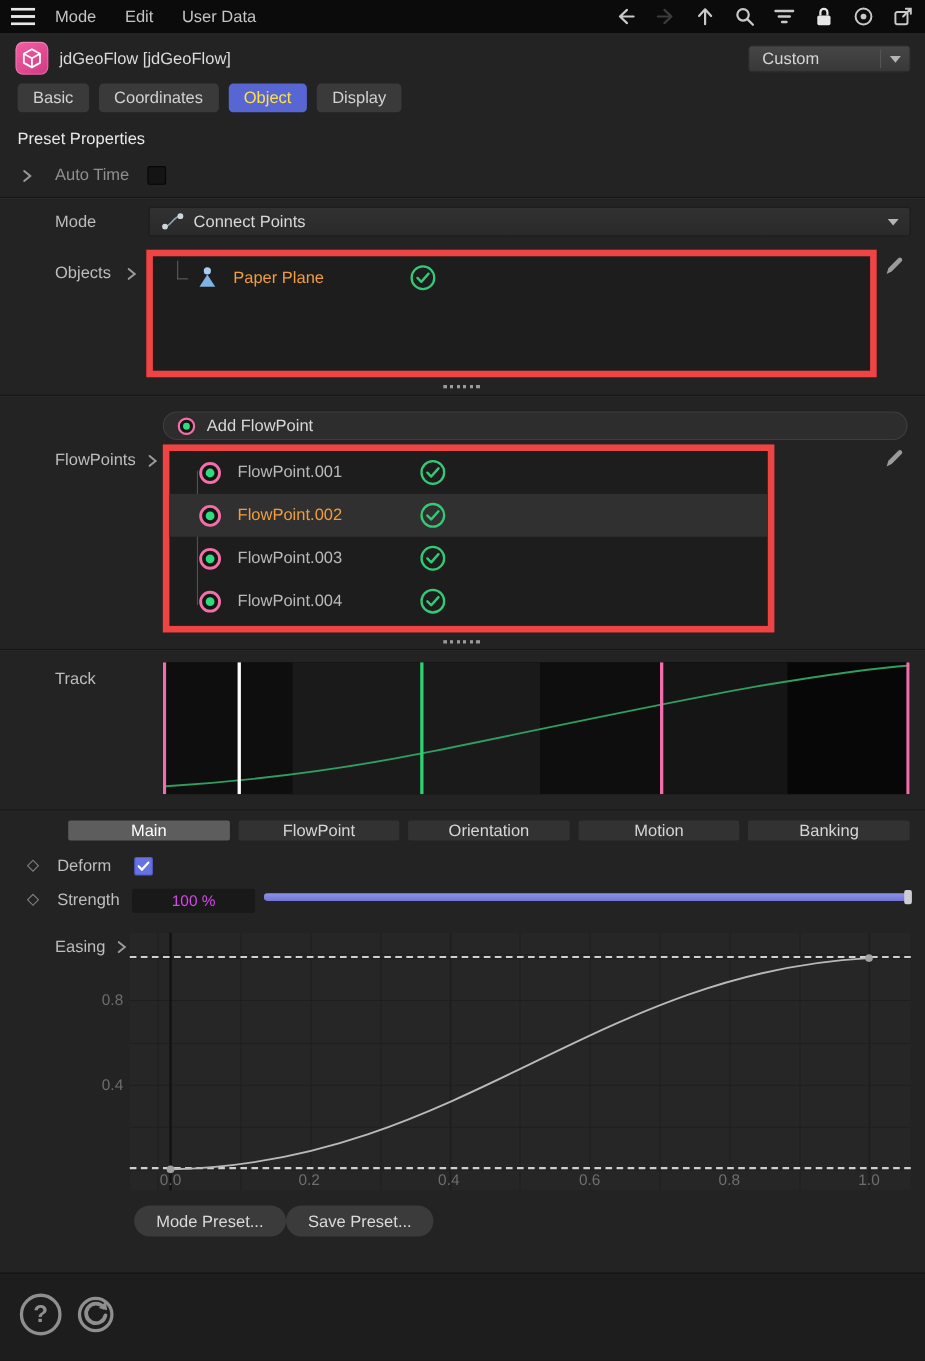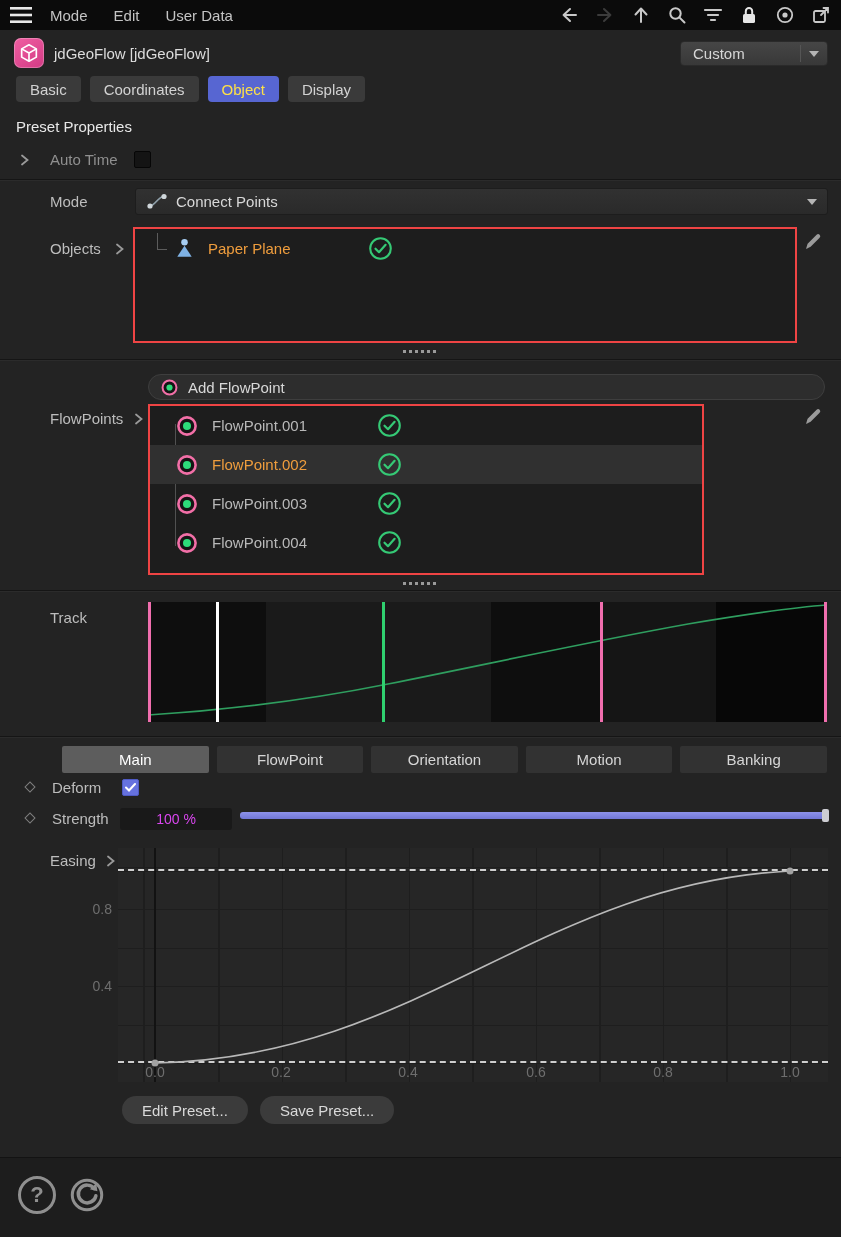--- a/index.html
+++ b/index.html
@@ -47,21 +47,21 @@
   .checkbox.checked{background:#6672df;border-color:#4f5ac4;}
   .checkbox.checked svg{visibility:visible;}
 
   .divider{position:absolute;left:0;right:0;height:2px;background:#151515;border-bottom:1px solid #2b2b2b;box-sizing:border-box;}
 
   .dropdown{position:absolute;left:135px;right:13px;height:27px;border-radius:3px;
             background:linear-gradient(#313131,#2a2a2a);border:1px solid #1d1d1d;
             display:flex;align-items:center;padding:0 10px;box-sizing:border-box;gap:8px;cursor:pointer;}
   .dropdown .lbl{flex:1;color:#d8d8d8;}
 
-  .listbox{position:absolute;background:#1d1d1d;border:2px solid #ef4444;box-sizing:border-box;}
+  .listbox{position:absolute;background:#1d1d1d;border:6px solid #ef4444;box-sizing:border-box;}
   .obj-row{height:38px;display:flex;align-items:center;position:relative;cursor:pointer;}
   .tree-elbow{width:9px;height:16px;border-left:1px solid #5c5c5c;border-bottom:1px solid #5c5c5c;
               margin:-14px 6px 0 22px;}
   .obj-name{color:#ef9d3d;margin-left:12px;width:130px;}
   .fp-row{height:39px;display:flex;align-items:center;cursor:pointer;position:relative;}
   .fp-row.checked{background:#303030;}
   .fp-name{color:#b9b9b9;margin-left:14px;width:145px;}
   .fp-row.checked .fp-name{color:#ef9d3d;}
   .tree-line{position:absolute;left:25px;top:18px;width:1px;height:122px;background:#515151;}
 
@@ -72,21 +72,21 @@
   .add-btn{position:absolute;top:374px;left:148px;right:16px;height:26px;border-radius:13px;
            background:#2d2d2d;border:1px solid #3e3e3e;display:flex;align-items:center;gap:10px;
            padding:0 12px;box-sizing:border-box;cursor:pointer;color:#d8d8d8;}
 
   
   .track{position:absolute;top:602px;left:148px;width:679px;height:120px;background:#0e0e0e;overflow:hidden;cursor:pointer;}
   .tband{position:absolute;top:0;height:100%;}
   .tmark{position:absolute;top:0;height:100%;}
 
   
-  .subtabs{position:absolute;top:746px;left:62px;right:14px;height:27px;display:flex;gap:8px;justify-content:center;}
+  .subtabs{position:absolute;top:746px;left:62px;right:14px;height:18px;display:flex;gap:8px;}
   .subtab{flex:1;background:#323232;color:#d6d6d6;display:flex;align-items:center;justify-content:center;
           font-size:15px;cursor:pointer;border-radius:2px;}
   .subtab.checked{background:#5d5d5d;color:#fff;}
 
   .diamond{width:8px;height:8px;border:1.5px solid #7e7e7e;transform:rotate(45deg);box-sizing:border-box;}
 
   .value-box{position:absolute;left:120px;width:112px;height:22px;background:#191919;border-radius:3px;
              color:#d946ef;display:flex;align-items:center;justify-content:center;font-size:14px;cursor:text;}
   .slider{position:absolute;left:240px;right:13px;top:812px;height:7px;border-radius:3px;
           background:linear-gradient(#8d92ea,#7176d6);cursor:pointer;}
@@ -358,21 +358,21 @@
       <circle cx="672" cy="23" r="3.5" fill="#a2a2a2"></circle>
     </svg>
     <span class="gxlabel" style="left:17px;">0.0</span>
     <span class="gxlabel" style="left:143px;">0.2</span>
     <span class="gxlabel" style="left:270px;">0.4</span>
     <span class="gxlabel" style="left:398px;">0.6</span>
     <span class="gxlabel" style="left:525px;">0.8</span>
     <span class="gxlabel" style="left:652px;">1.0</span>
   </div>
 
-  <button class="pill-btn abs" style="top:1096px;left:122px;">Edit Preset...</button>
+  <button class="pill-btn abs" style="top:1096px;left:122px;">Mode Preset...</button>
   <button class="pill-btn abs" style="top:1096px;left:260px;">Save Preset...</button>
 
   <div class="footer">
     <div class="circle-icon" style="top:18px;left:18px;">?</div>
     <div class="circle-icon" style="top:18px;left:68px;border:none;">
       <svg width="38" height="38" viewBox="0 0 24 24">
         <circle cx="12" cy="12" r="9.3" stroke="#8f8f8f" stroke-width="1.9" fill="none"></circle>
         <path d="M16.6 8 A5.6 5.6 0 1 0 17.6 12.5" stroke="#8f8f8f" stroke-width="2.2" fill="none" stroke-linecap="round"></path>
         <polygon points="17.8,4.6 18.6,9.6 13.8,8.3" fill="#8f8f8f"></polygon>
       </svg>

